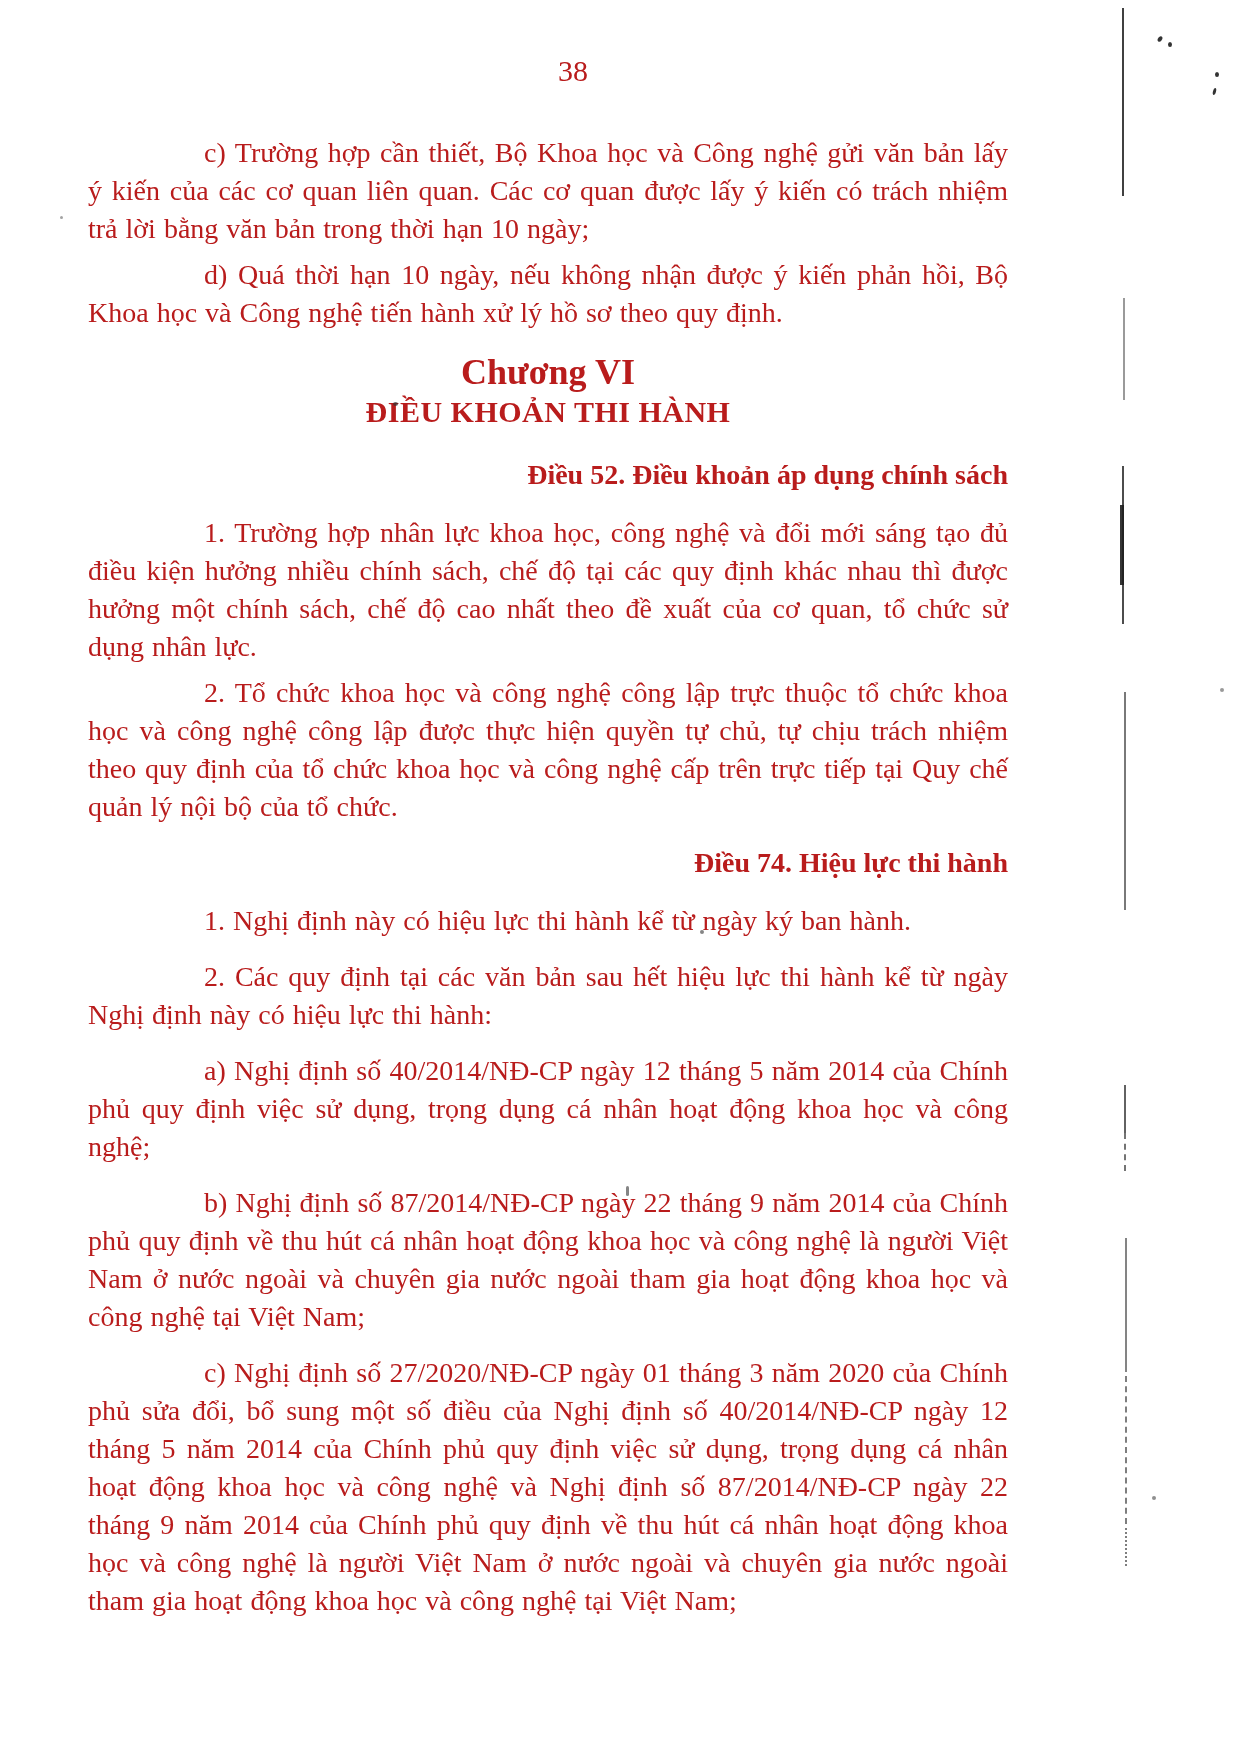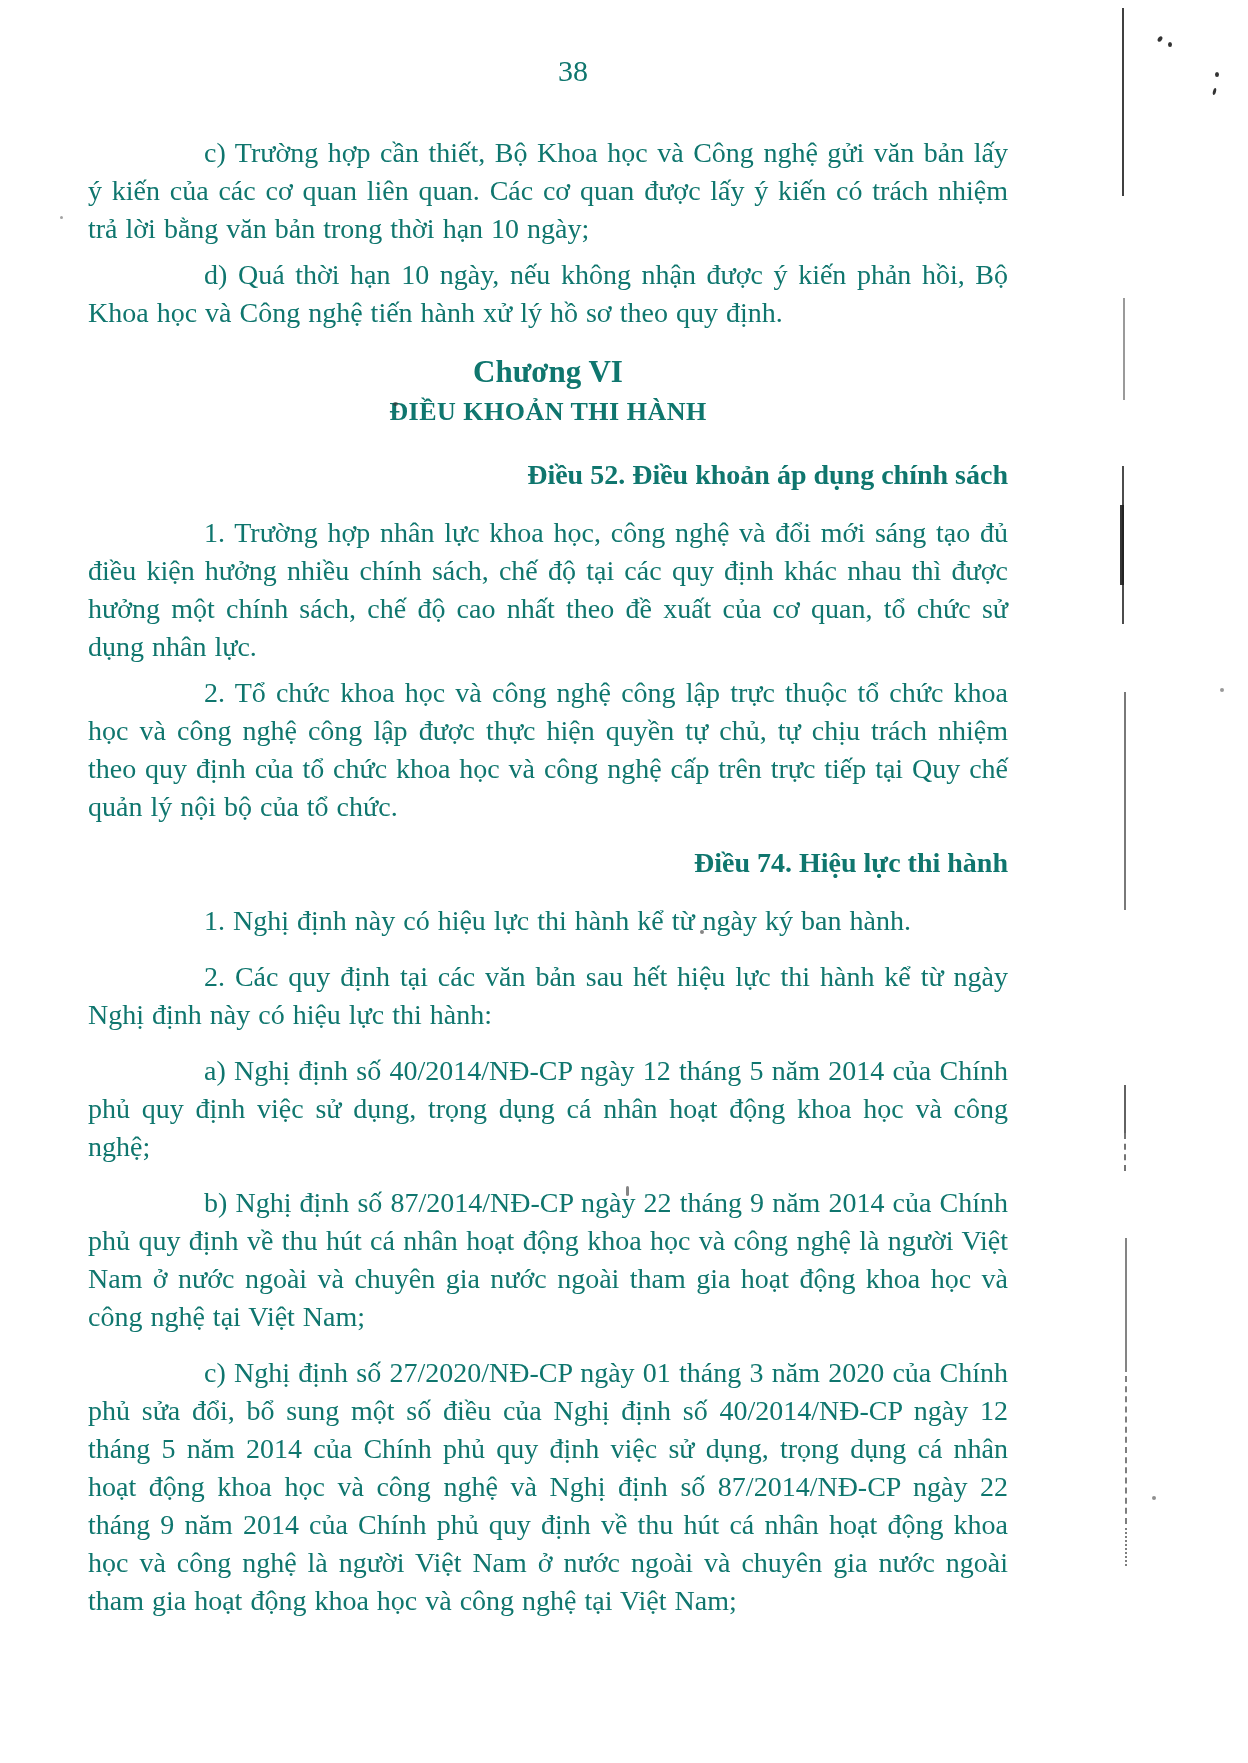--- a/index.html
+++ b/index.html
@@ -2,21 +2,21 @@
 <html><head>
 <meta charset="utf-8">
 <style>
   html,body{margin:0;padding:0;background:#e8e8e8;}
   .page{
     position:relative;
     width:1248px;height:1763px;
     background:#ffffff;
     overflow:hidden;
     font-family:"Liberation Serif","DejaVu Serif",serif;
-    color:#0f766e;
+    color:#b91c1c;
   }
   .textcol{
     position:absolute;
     left:88px;top:52px;
     width:920px;
     font-size:28px;
     line-height:38px;
   }
   .pageno{
     text-align:center;
@@ -30,22 +30,22 @@
     text-indent:116px;
     word-spacing:1px;
   }
   .para.tight{margin-bottom:8px;}
   .para.before-chapter{margin-bottom:20px;}
   .chapter{
     text-align:center;
     font-weight:bold;
     margin:14px 0 24px 0;
   }
-  .chapter-label{font-size:31px;line-height:40px;}
-  .chapter-title{font-size:26px;line-height:40px;letter-spacing:.5px;}
+  .chapter-label{font-size:36px;line-height:40px;}
+  .chapter-title{font-size:30px;line-height:40px;letter-spacing:.5px;}
   .art-heading{
     font-weight:bold;
     font-size:28px;
     text-indent:116px;
     margin:0 0 20px 0;
     text-align:right;
   }
   
   .artifact{position:absolute;background:#1f1f1f;}
   .a-line1{left:1122px;top:8px;width:2px;height:188px;opacity:.85;}

